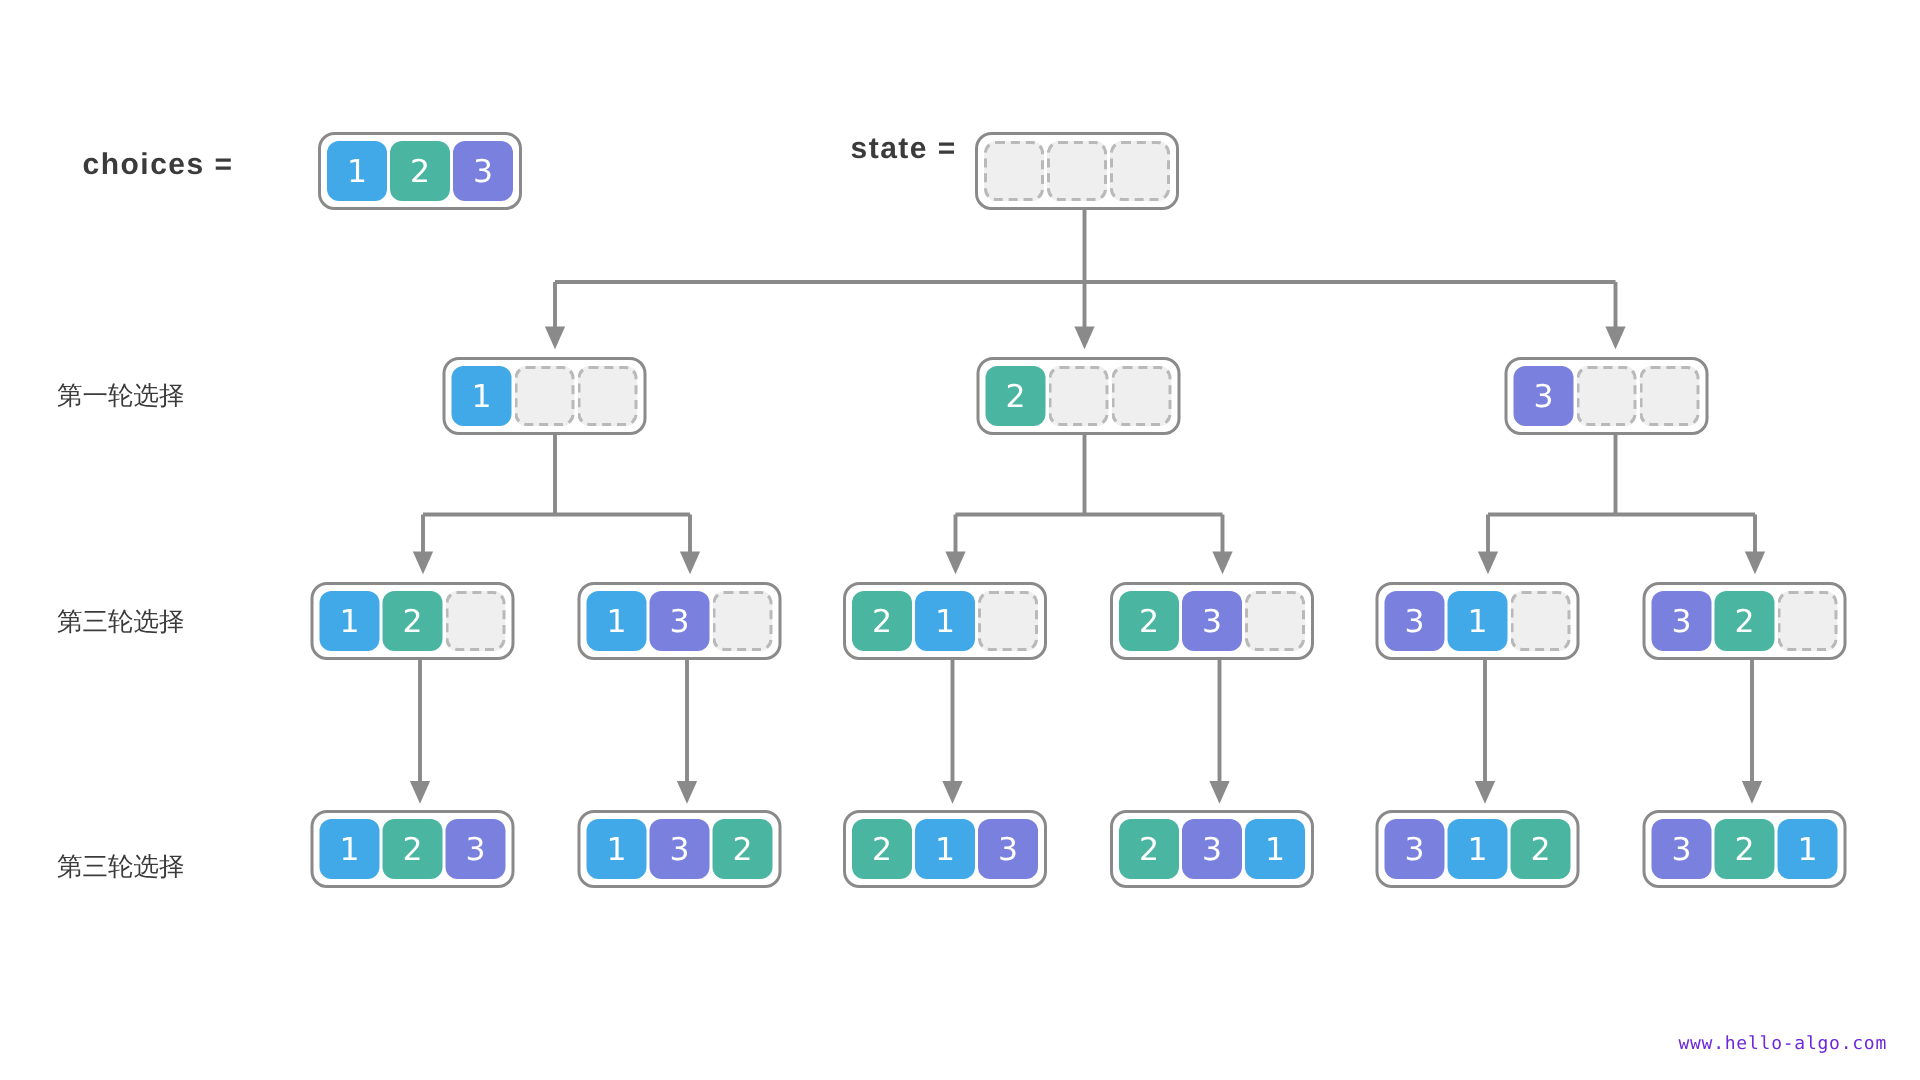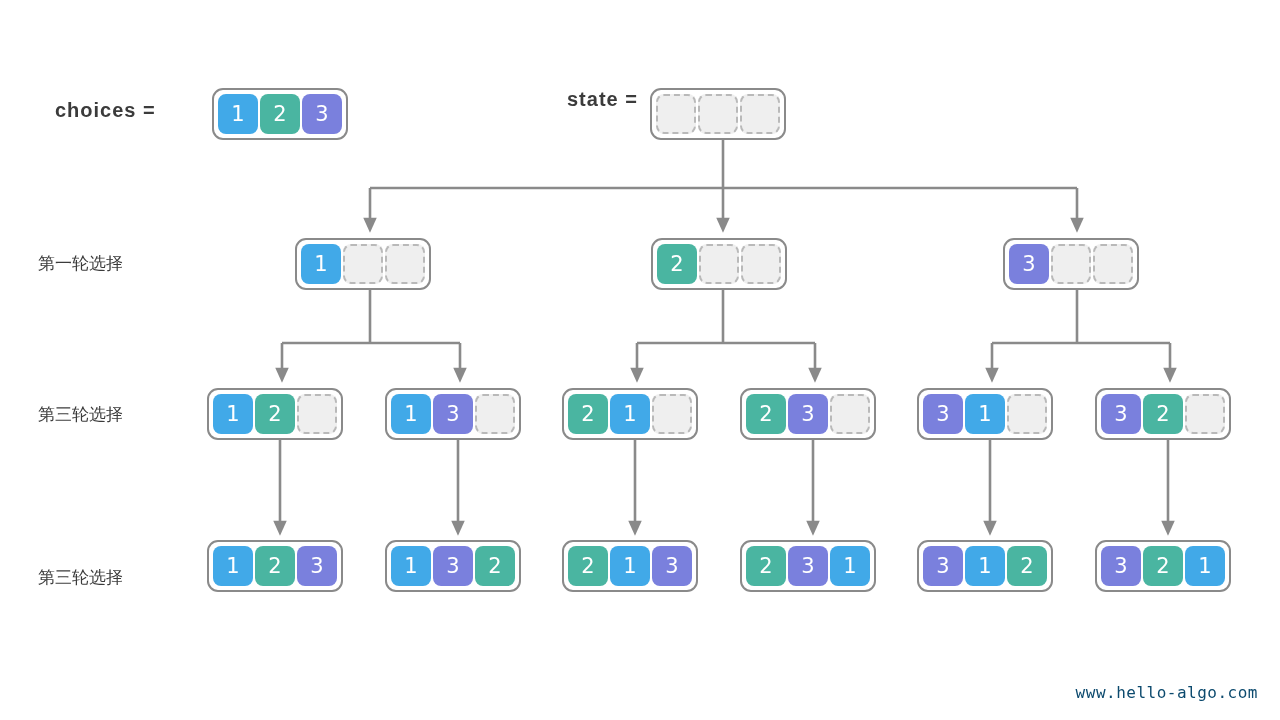--- a/index.html
+++ b/index.html
@@ -76,22 +76,22 @@
   .cell.c1 { background: #41a9e8; }
   .cell.c2 { background: #4ab5a1; }
   .cell.c3 { background: #7a80dd; }
 
   
   #watermark {
     position: absolute;
     right: 22px;
     bottom: 18px;
     font-family: "DejaVu Sans Mono", "Liberation Mono", monospace;
-    font-size: 16px;
-    color: #0c4a6e;
+    font-size: 12px;
+    color: #6d28d9;
     letter-spacing: 0.5px;
     white-space: nowrap;
   }
 </style>
 </head>
 <body>
 
 <div id="stage">
 
   <svg id="links" viewBox="0 0 1280 720" xmlns="http://www.w3.org/2000/svg">

